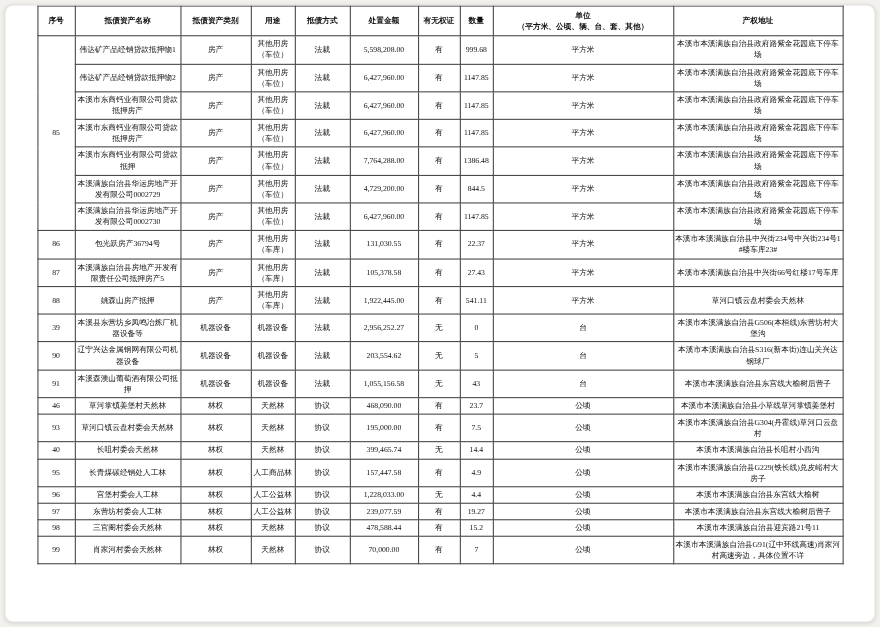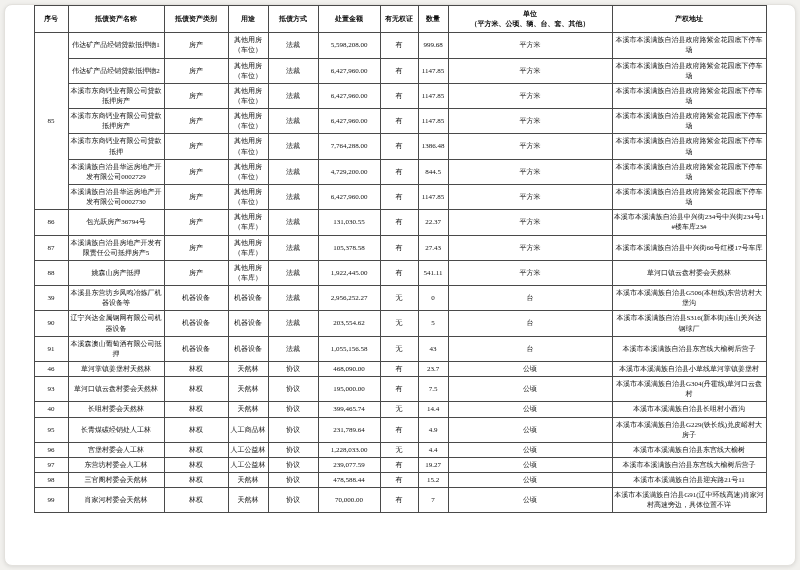--- a/index.html
+++ b/index.html
@@ -268,21 +268,21 @@
           <td>14.4</td>
           <td>公顷</td>
           <td>本溪市本溪满族自治县长咀村小西沟</td>
         </tr>
         <tr>
           <td>95</td>
           <td>长青煤碳经销处人工林</td>
           <td>林权</td>
           <td>人工商品林</td>
           <td>协议</td>
-          <td>231,789.64</td>
+          <td>157,447.58</td>
           <td>有</td>
           <td>4.9</td>
           <td>公顷</td>
           <td>本溪市本溪满族自治县G229(铁长线)兑皮峪村大房子</td>
         </tr>
         <tr>
           <td>96</td>
           <td>宫堡村委会人工林</td>
           <td>林权</td>
           <td>人工公益林</td>

